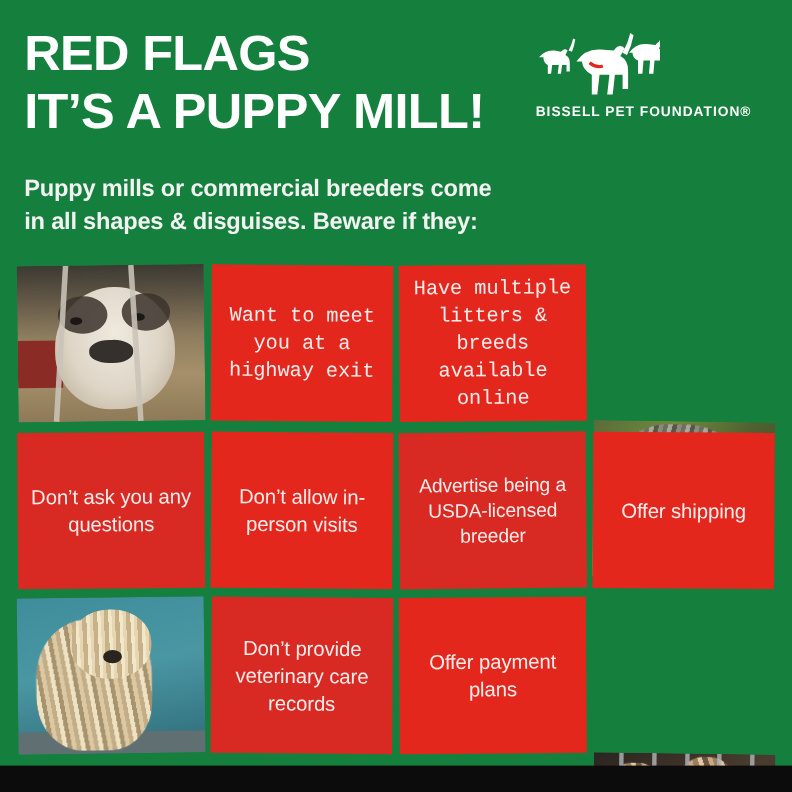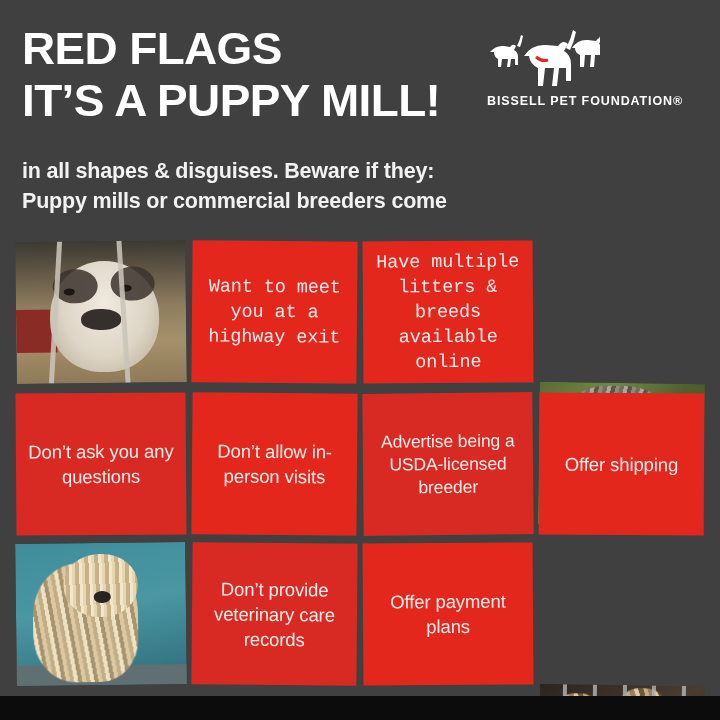--- a/index.html
+++ b/index.html
@@ -3,21 +3,21 @@
 <meta charset="utf-8">
 <style>
   html,body{margin:0;padding:0;}
   body{
     width:720px;height:720px;
     background:#0d0c0c;
     font-family:"Liberation Sans","DejaVu Sans",sans-serif;
     overflow:hidden;
     position:relative;
   }
-  .poster{position:absolute;inset:0;background:#404040;}
+  .poster{position:absolute;inset:0;background:#15803d;}
 
   
   .header{position:absolute;left:0;top:0;width:720px;height:232px;}
   .title-block{position:absolute;left:22px;top:26px;}
   .title-line{
     font-weight:bold;
     font-size:45px;
     line-height:45px;
     letter-spacing:-0.6px;
     color:#ffffff;
@@ -179,22 +179,22 @@
 
 <div class="poster">
 
   <div class="header">
     <div class="title-block">
       <div class="title-line l1">RED FLAGS</div>
       <div class="title-line l2">IT’S A PUPPY MILL!</div>
     </div>
 
     <div class="subhead">
+      <div>Puppy mills or commercial breeders come</div>
       <div>in all shapes &amp; disguises. Beware if they:</div>
-      <div>Puppy mills or commercial breeders come</div>
     </div>
 
     <div class="logo">
       <div class="logo-dogs">
         <svg width="120" height="62" viewBox="0 0 120 62">
 
           <g fill="#ffffff">
             <path d="M10 26 q6 -7 14 -6 l6 1 q3 -4 6 -1 l-2 4 q4 2 4 7 l0 8 -3 0 0 -6 -4 0 -1 8 -3 0 1 -8 -6 0 -1 8 -3 0 0 -8 q-4 -2 -4 -7 z"></path>
             <path d="M37 20 q3 -6 4 -11 l2 1 q-1 6 -3 11 z"></path>
           </g>

